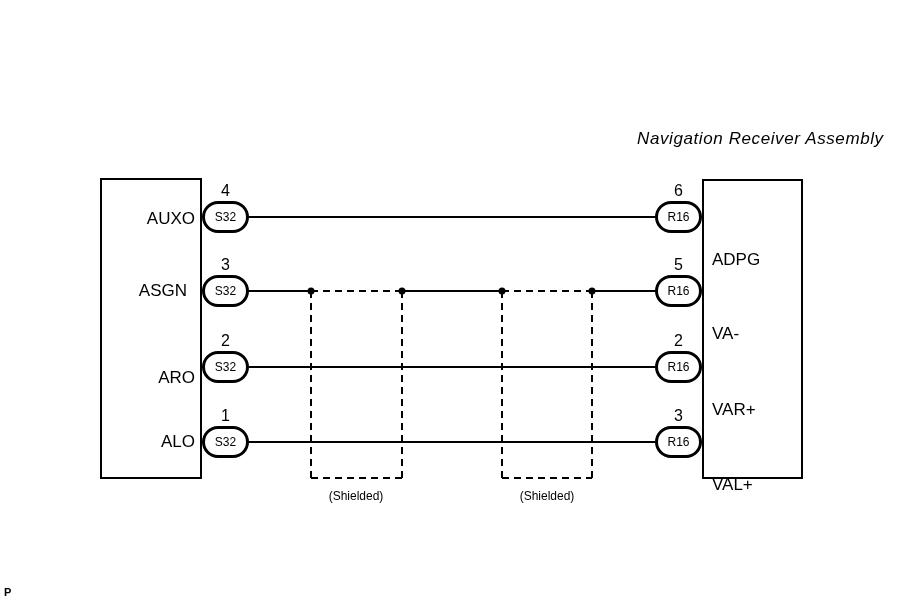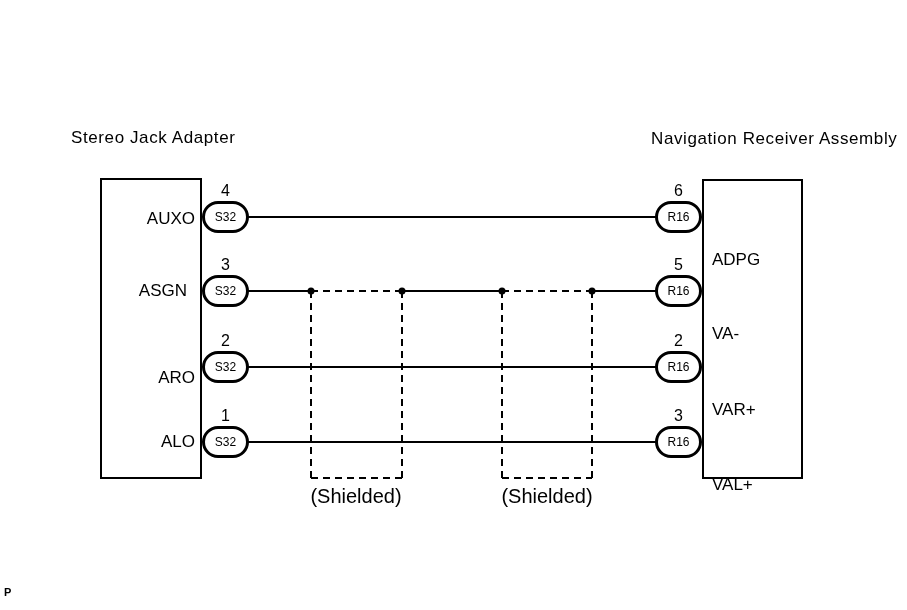--- a/index.html
+++ b/index.html
@@ -66,21 +66,21 @@
     font-size: 17px;
     box-sizing: border-box;
   }
   .pin-label.left-side { justify-content: flex-end; padding-right: 4px; }
   .pin-label.right-side { justify-content: flex-start; margin-top: 43px; }
   .shield-label {
     position: absolute;
     width: 110px;
     height: 18px;
     text-align: center;
-    font-size: 20px;
+    font-size: 12px;
     line-height: 18px;
   }
   .watermark {
     position: absolute;
     left: 4px;
     top: 586px;
     font-size: 11px;
     font-weight: bold;
   }
 </style>
@@ -110,22 +110,21 @@
     <line class="dashed" x1="502" y1="291" x2="502" y2="478"></line>
     <line class="dashed" x1="592" y1="291" x2="592" y2="478"></line>
     <line class="dashed" x1="502" y1="478" x2="592" y2="478"></line>
 
     <circle cx="311" cy="291" r="3.5"></circle>
     <circle cx="402" cy="291" r="3.5"></circle>
     <circle cx="502" cy="291" r="3.5"></circle>
     <circle cx="592" cy="291" r="3.5"></circle>
   </svg>
 
-  <div class="comp-title" style="left:71px; top:128px;">Stereo Jack Adapter</div>
-  <div class="comp-title" style="left:651px; top:129px;">Navigation Receiver Assembly</div>
+  <div class="comp-title" style="left:637px; top:129px;font-style:italic;">Navigation Receiver Assembly</div>
 
   <div class="comp-box" style="left:100px; top:178px; width:102px; height:301px;"></div>
   <div class="comp-box" style="left:702px; top:179px; width:101px; height:300px;"></div>
 
   <div class="pin-label left-side" style="left:104px; top:209px; width:95px;">AUXO</div>
   <div class="terminal-num" style="left:202px; top:182px;">4</div>
   <div class="pill" style="left:202px; top:201px;">
     <span>S32</span>
   </div>
 

